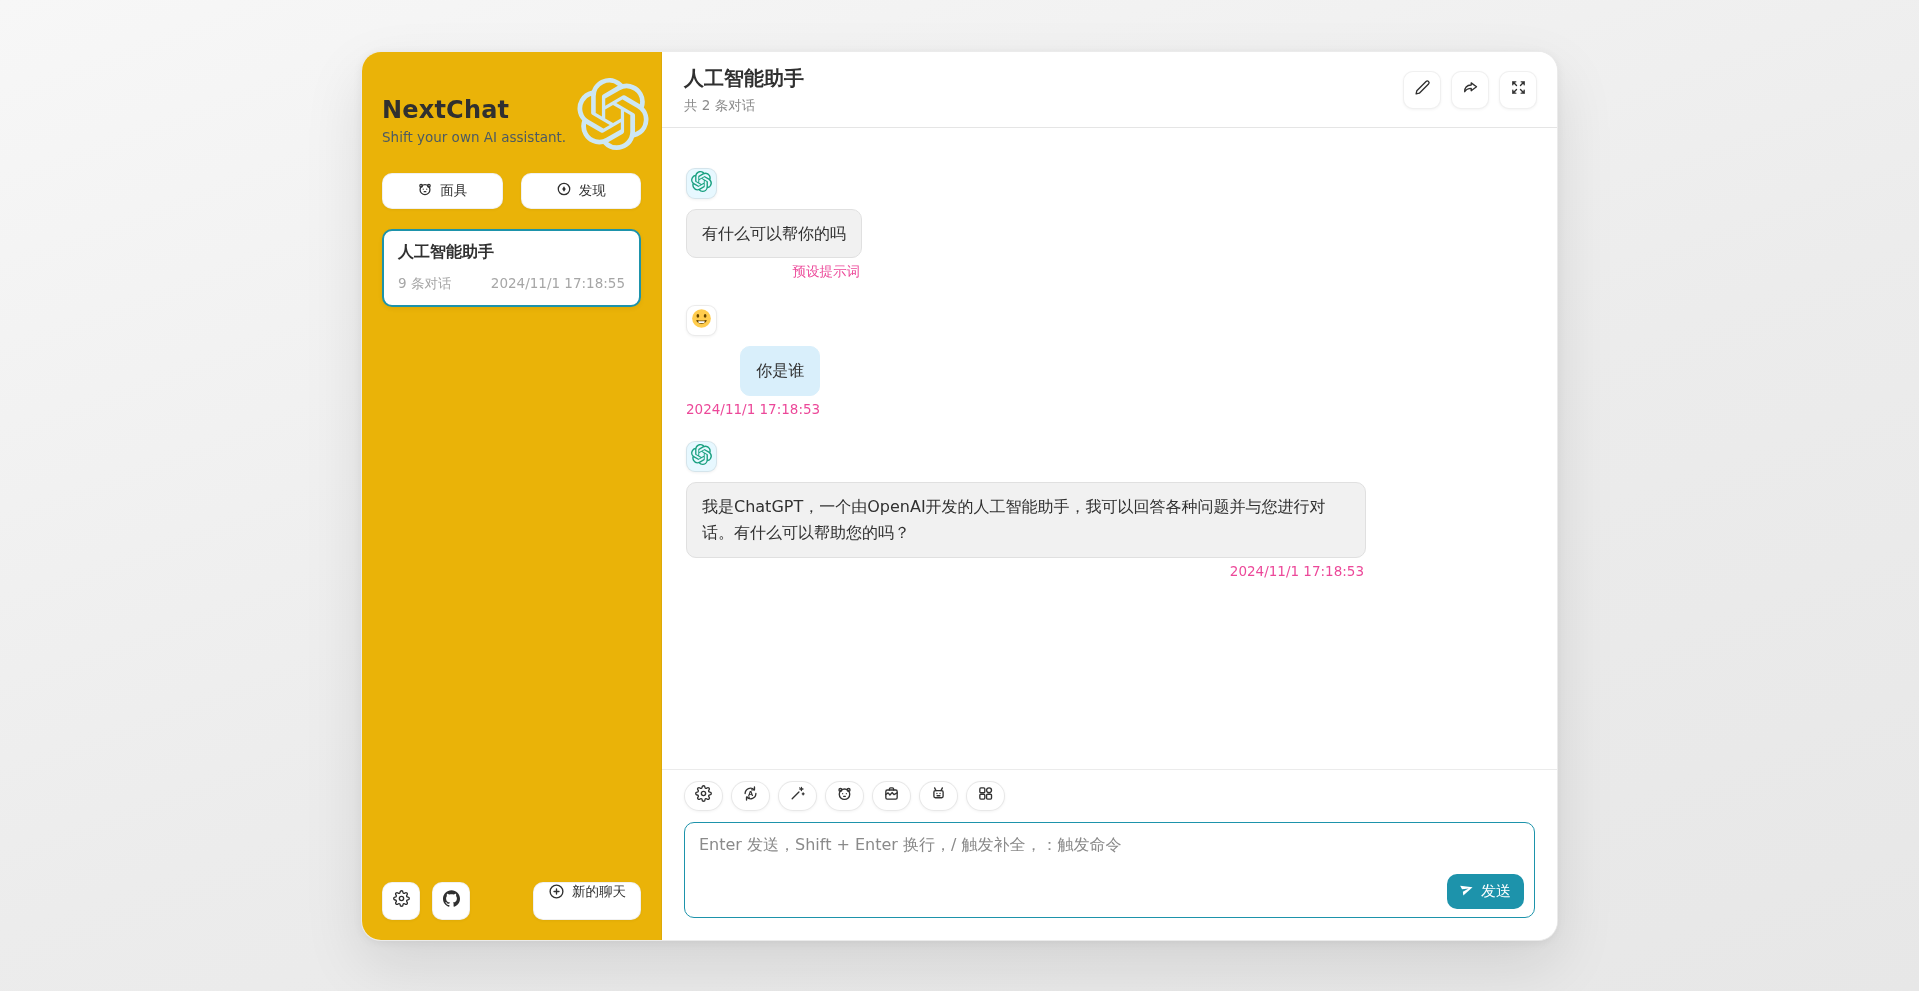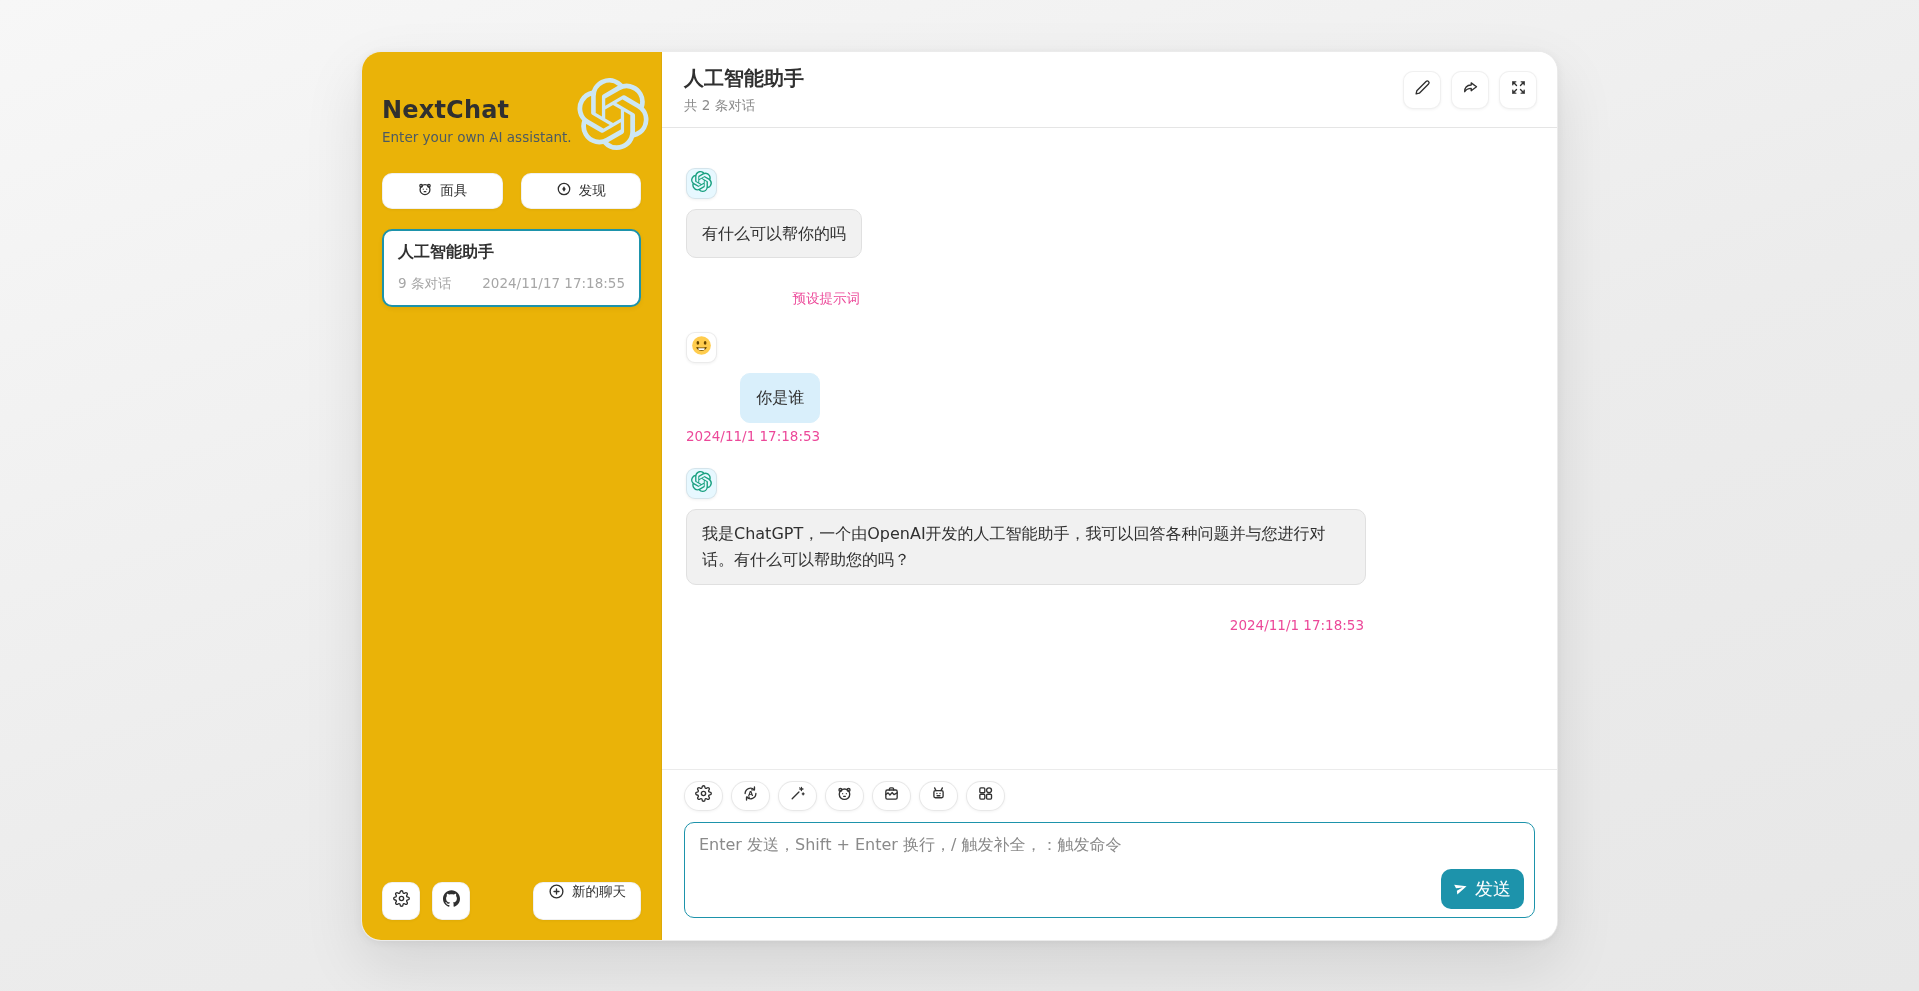--- a/index.html
+++ b/index.html
@@ -69,21 +69,21 @@
   .msg.bot  { align-items:flex-start; }
   .msg.user { align-items:flex-start; }
   .avatar {
     width:31px; height:31px; border-radius:9px; display:flex; align-items:center;
     justify-content:center; border:1px solid rgba(0,0,0,.08);
     box-shadow:0 1px 3px rgba(0,0,0,.06); background:#fff;
   }
   .avatar.bot-avatar { background:#e7f8ff; }
   .avatar svg { width:21px; height:21px; }
   .msg-col { display:flex; flex-direction:column; max-width:680px; }
-  .msg.bot .msg-col { align-items:center;gap:27px; }
+  .msg.bot .msg-col { align-items:center; }
   .msg.user .msg-col { align-items:flex-end; }
   .bubble {
     margin-top:10px; padding:11px 15px; border-radius:10px; font-size:16px;
     line-height:1.62; color:#303030; width:fit-content;
   }
   .bubble.bot-bubble  { background:#f1f1f1; border:1px solid #e0e0e0; }
   .bubble.user-bubble { background:#d9effb; border:1px solid #d9effb; }
   .msg-meta { margin-top:5px; font-size:13.5px; color:#ec4899; width:100%; text-align:right; }
   .msg.bot .msg-meta { padding-right:2px; }
   
@@ -98,21 +98,21 @@
   .input-wrap { position:relative; }
   .chat-input {
     width:100%; height:96px; resize:none; border:1px solid #1d93ab; border-radius:10px;
     padding:12px 110px 12px 14px; font-size:16px;
     font-family:"DejaVu Sans","Liberation Sans",sans-serif; color:#303030;
     outline:none; background:#fff;
   }
   .chat-input::placeholder { color:#8a8a8a; }
   .send-btn {
     position:absolute; right:11px; bottom:13px; background:#1d93ab; color:#fff;
-    border:none; border-radius:10px; padding:8px 13px; font-size:18px;
+    border:none; border-radius:10px; padding:8px 13px; font-size:15px;
     display:flex; align-items:center; gap:7px; cursor:pointer;
     font-family:inherit;
   }
   .send-btn svg { width:14px; height:14px; transform:rotate(-18deg); }
   .emoji-face { width:22px; height:22px; }
   .ic { fill:none; stroke:currentColor; stroke-width:1.9; stroke-linecap:round; stroke-linejoin:round; }
 </style>
 </head>
 <body>
 
@@ -126,21 +126,21 @@
 
 <div class="window">
 
   <div class="sidebar">
     <div class="side-logo">
       <svg viewBox="0 0 24 24" fill="currentColor">
           <use href="#openai-logo"></use>
         </svg>
     </div>
     <div class="app-title">NextChat</div>
-    <div class="app-sub">Enter your own AI assistant.</div>
+    <div class="app-sub">Shift your own AI assistant.</div>
 
     <div class="side-btn-row">
       <div class="side-btn">
         <span>
           <svg class="ic" viewBox="0 0 24 24">
               <circle cx="6.2" cy="7" r="2"></circle>
               <circle cx="17.8" cy="7" r="2"></circle>
               <circle cx="12" cy="13" r="7.4"></circle>
               <circle cx="9.4" cy="12.2" r="0.9" fill="currentColor" stroke="none"></circle>
               <circle cx="14.6" cy="12.2" r="0.9" fill="currentColor" stroke="none"></circle>
@@ -157,21 +157,21 @@
             </svg>
         </span>
         <span>发现</span>
       </div>
     </div>
 
     <div class="chat-item">
       <div class="chat-item-title">人工智能助手</div>
       <div class="chat-item-meta">
         <span>9 条对话</span>
-        <span>2024/11/17 17:18:55</span>
+        <span>2024/11/1 17:18:55</span>
       </div>
     </div>
 
     <div class="side-footer">
       <div class="icon-sq">
         <span>
           <svg class="ic" viewBox="0 0 24 24">
               <circle cx="12" cy="12" r="3"></circle>
               <path d="M19.4 15a1.65 1.65 0 0 0 .33 1.82l.06.06a2 2 0 0 1 0 2.83 2 2 0 0 1-2.83 0l-.06-.06a1.65 1.65 0 0 0-1.82-.33 1.65 1.65 0 0 0-1 1.51V21a2 2 0 0 1-2 2 2 2 0 0 1-2-2v-.09A1.65 1.65 0 0 0 9 19.4a1.65 1.65 0 0 0-1.82.33l-.06.06a2 2 0 0 1-2.83 0 2 2 0 0 1 0-2.83l.06-.06a1.65 1.65 0 0 0 .33-1.82 1.65 1.65 0 0 0-1.51-1H3a2 2 0 0 1-2-2 2 2 0 0 1 2-2h.09A1.65 1.65 0 0 0 4.6 9a1.65 1.65 0 0 0-.33-1.82l-.06-.06a2 2 0 0 1 0-2.83 2 2 0 0 1 2.83 0l.06.06a1.65 1.65 0 0 0 1.82.33H9a1.65 1.65 0 0 0 1-1.51V3a2 2 0 0 1 2-2 2 2 0 0 1 2 2v.09a1.65 1.65 0 0 0 1 1.51 1.65 1.65 0 0 0 1.82-.33l.06-.06a2 2 0 0 1 2.83 0 2 2 0 0 1 0 2.83l-.06.06a1.65 1.65 0 0 0-.33 1.82V9a1.65 1.65 0 0 0 1.51 1H21a2 2 0 0 1 2 2 2 2 0 0 1-2 2h-.09a1.65 1.65 0 0 0-1.51 1z"></path>
             </svg>

